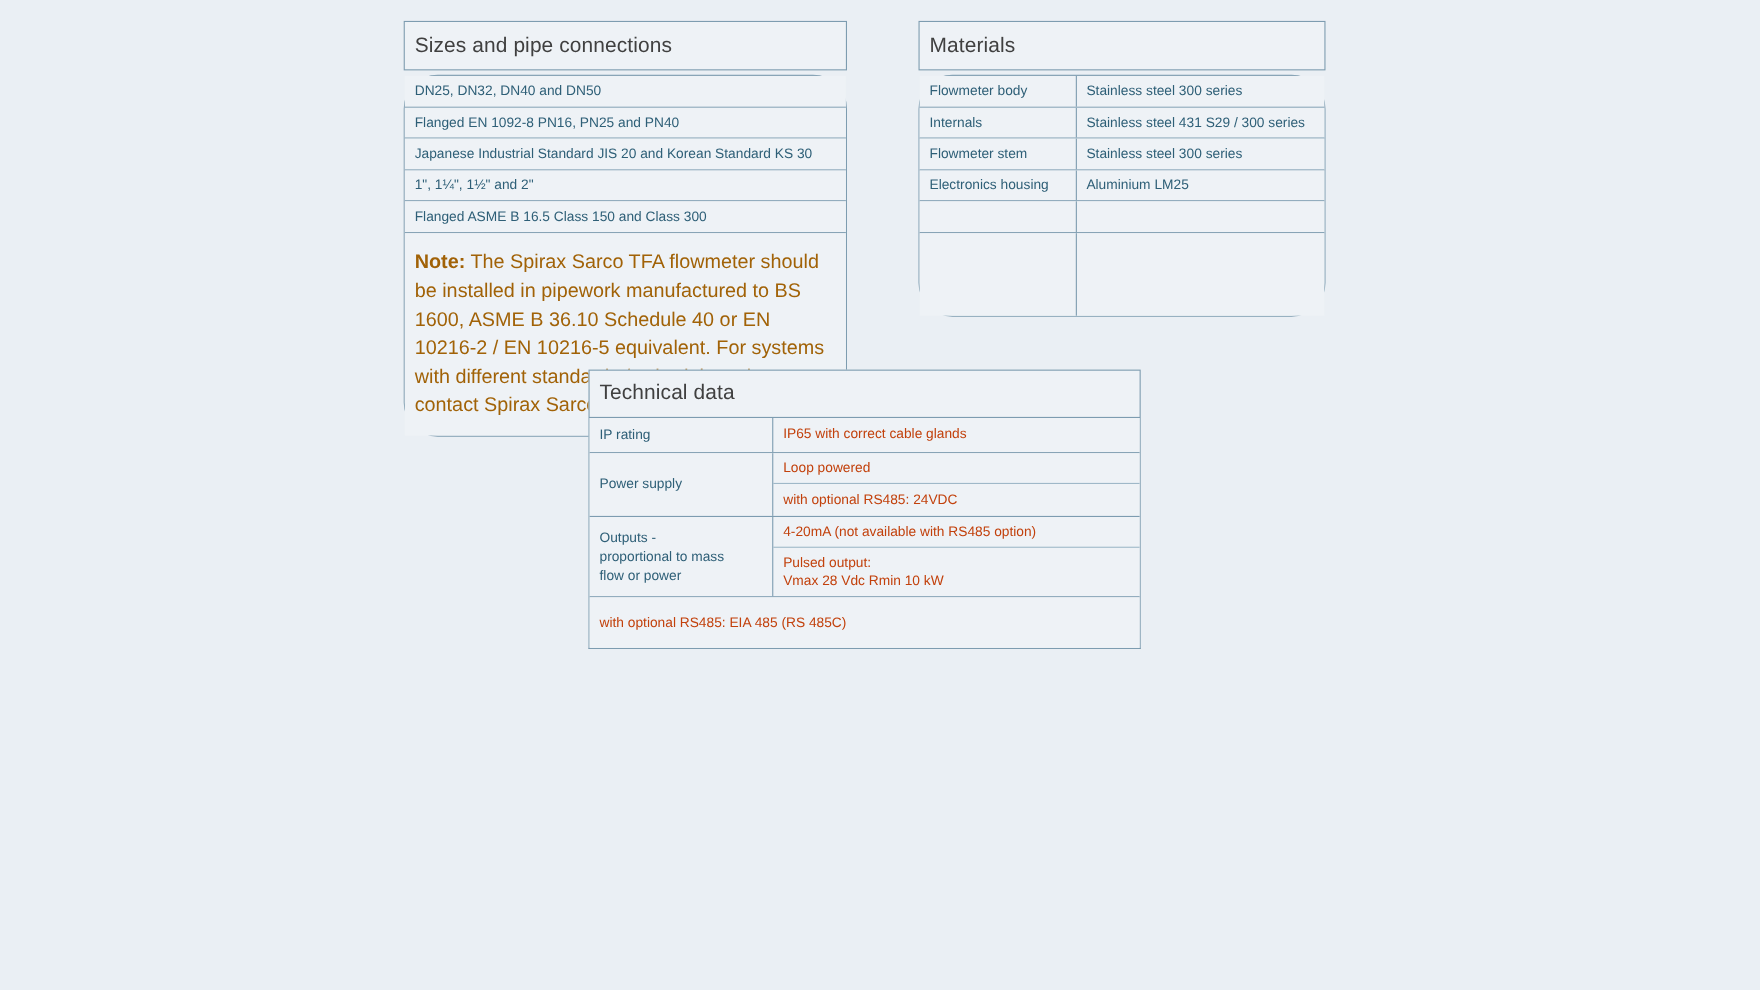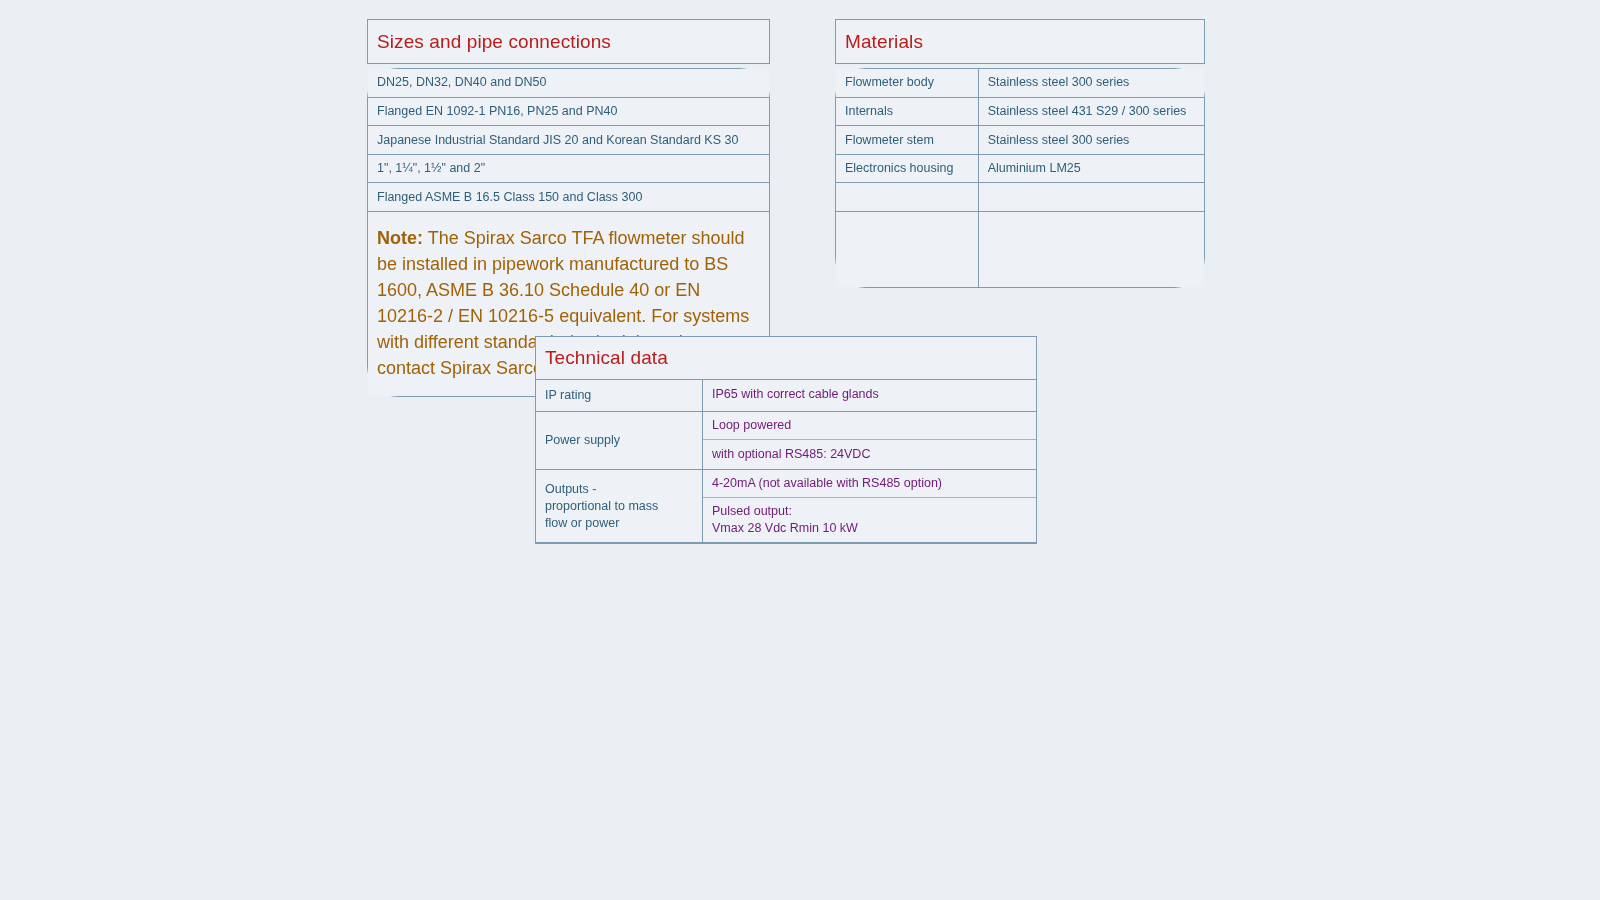--- a/index.html
+++ b/index.html
@@ -19,21 +19,21 @@
 
   
   .spec-table {
     position: absolute;
     box-sizing: border-box;
   }
   .spec-header {
     box-sizing: border-box;
     border: 1px solid #7d9cb0;
     background: #eef2f6;
-    color: #b91c1c;
+    color: #404040;
     font-size: 19px;
     font-weight: 400;
     letter-spacing: 0.1px;
     display: flex;
     align-items: center;
     padding: 0 9px;
   }
   .spec-body {
     box-sizing: border-box;
     border: 1px solid #7d9cb0;
@@ -134,21 +134,21 @@
   }
   #technical-table .group:last-child {
     border-bottom: none;
   }
   #technical-table .subrow {
     box-sizing: border-box;
     border-bottom: 1px solid #9fb8c8;
     padding: 7px 9px;
     font-size: 12.5px;
     line-height: 1.4;
-    color: #701a75;
+    color: #c2410c;
     display: flex;
     align-items: center;
   }
   #technical-table .subrow:last-child {
     border-bottom: none;
   }
   #technical-table .g-ip .subrow { height: 29px; }
   #technical-table .g-power .subrow { height: 28.5px; text-align: center; }
   #technical-table .g-outputs .subrow-a { height: 28.5px; }
   #technical-table .g-outputs .subrow-b { height: 44px; }
@@ -161,21 +161,21 @@
 
 <section class="spec-table" id="sizes-table">
   <div class="spec-header">
     <span>Sizes and pipe connections</span>
   </div>
   <div class="spec-body detached">
     <div class="row">
       <div class="cell">DN25, DN32, DN40 and DN50</div>
     </div>
     <div class="row">
-      <div class="cell">Flanged EN 1092-1 PN16, PN25 and PN40</div>
+      <div class="cell">Flanged EN 1092-8 PN16, PN25 and PN40</div>
     </div>
     <div class="row">
       <div class="cell">Japanese Industrial Standard JIS 20 and Korean Standard KS 30</div>
     </div>
     <div class="row">
       <div class="cell">1", 1¼", 1½" and 2"</div>
     </div>
     <div class="row">
       <div class="cell">Flanged ASME B 16.5 Class 150 and Class 300</div>
     </div>
@@ -244,17 +244,18 @@
 flow or power</div>
       <div class="col-values">
         <div class="subrow subrow-a">4-20mA (not available with RS485 option)</div>
         <div class="subrow subrow-b multiline">Pulsed output:
 Vmax 28 Vdc Rmin 10 kW</div>
       </div>
     </div>
 
     <div class="group g-comm">
       <div class="col-values">
+        <div class="subrow subrow-b">with optional RS485: EIA 485 (RS 485C)</div>
       </div>
     </div>
 
   </div>
 </section>
 
 </body></html>

